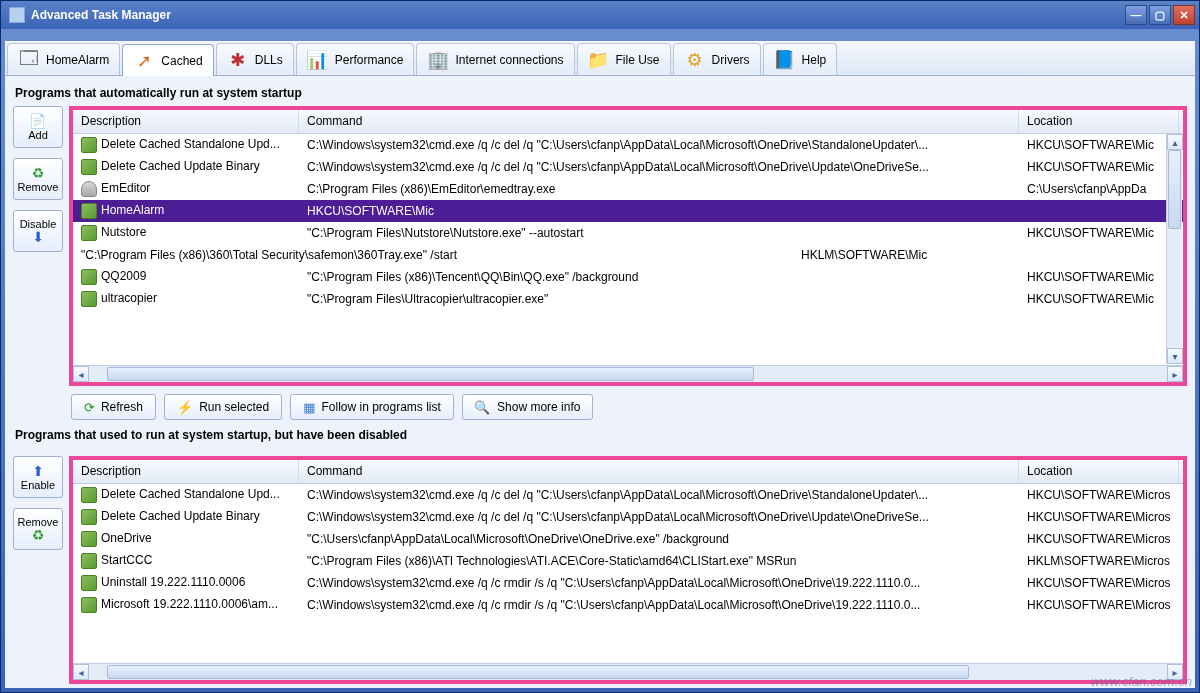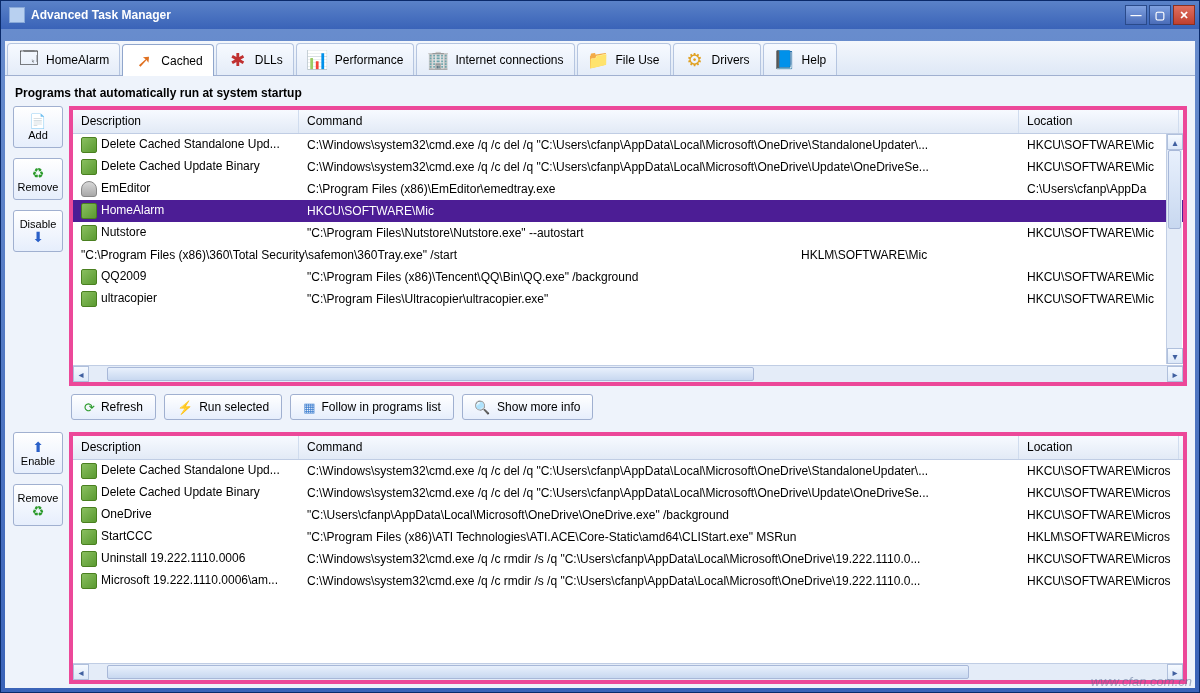--- a/index.html
+++ b/index.html
@@ -348,20 +348,21 @@
         <div class="btn2">
             <span class="bicon" style="color:#4080d0">▦</span>
             <span>Follow in programs list</span>
           </div>
         <div class="btn2">
             <span class="bicon">🔍</span>
             <span>Show more info</span>
           </div>
       </div>
 
+      <div class="section-label">Programs that used to run at system startup, but have been disabled</div>
 
       <div class="section bottom">
         <div class="side-col">
           <div class="side-btn">
               <span class="sicon" style="color:#2a60c8">⬆</span>
               <span>Enable</span>
             </div>
           <div class="side-btn">
               <span>Remove</span>
               <span class="sicon" style="color:#2a9a2a">♻</span>

